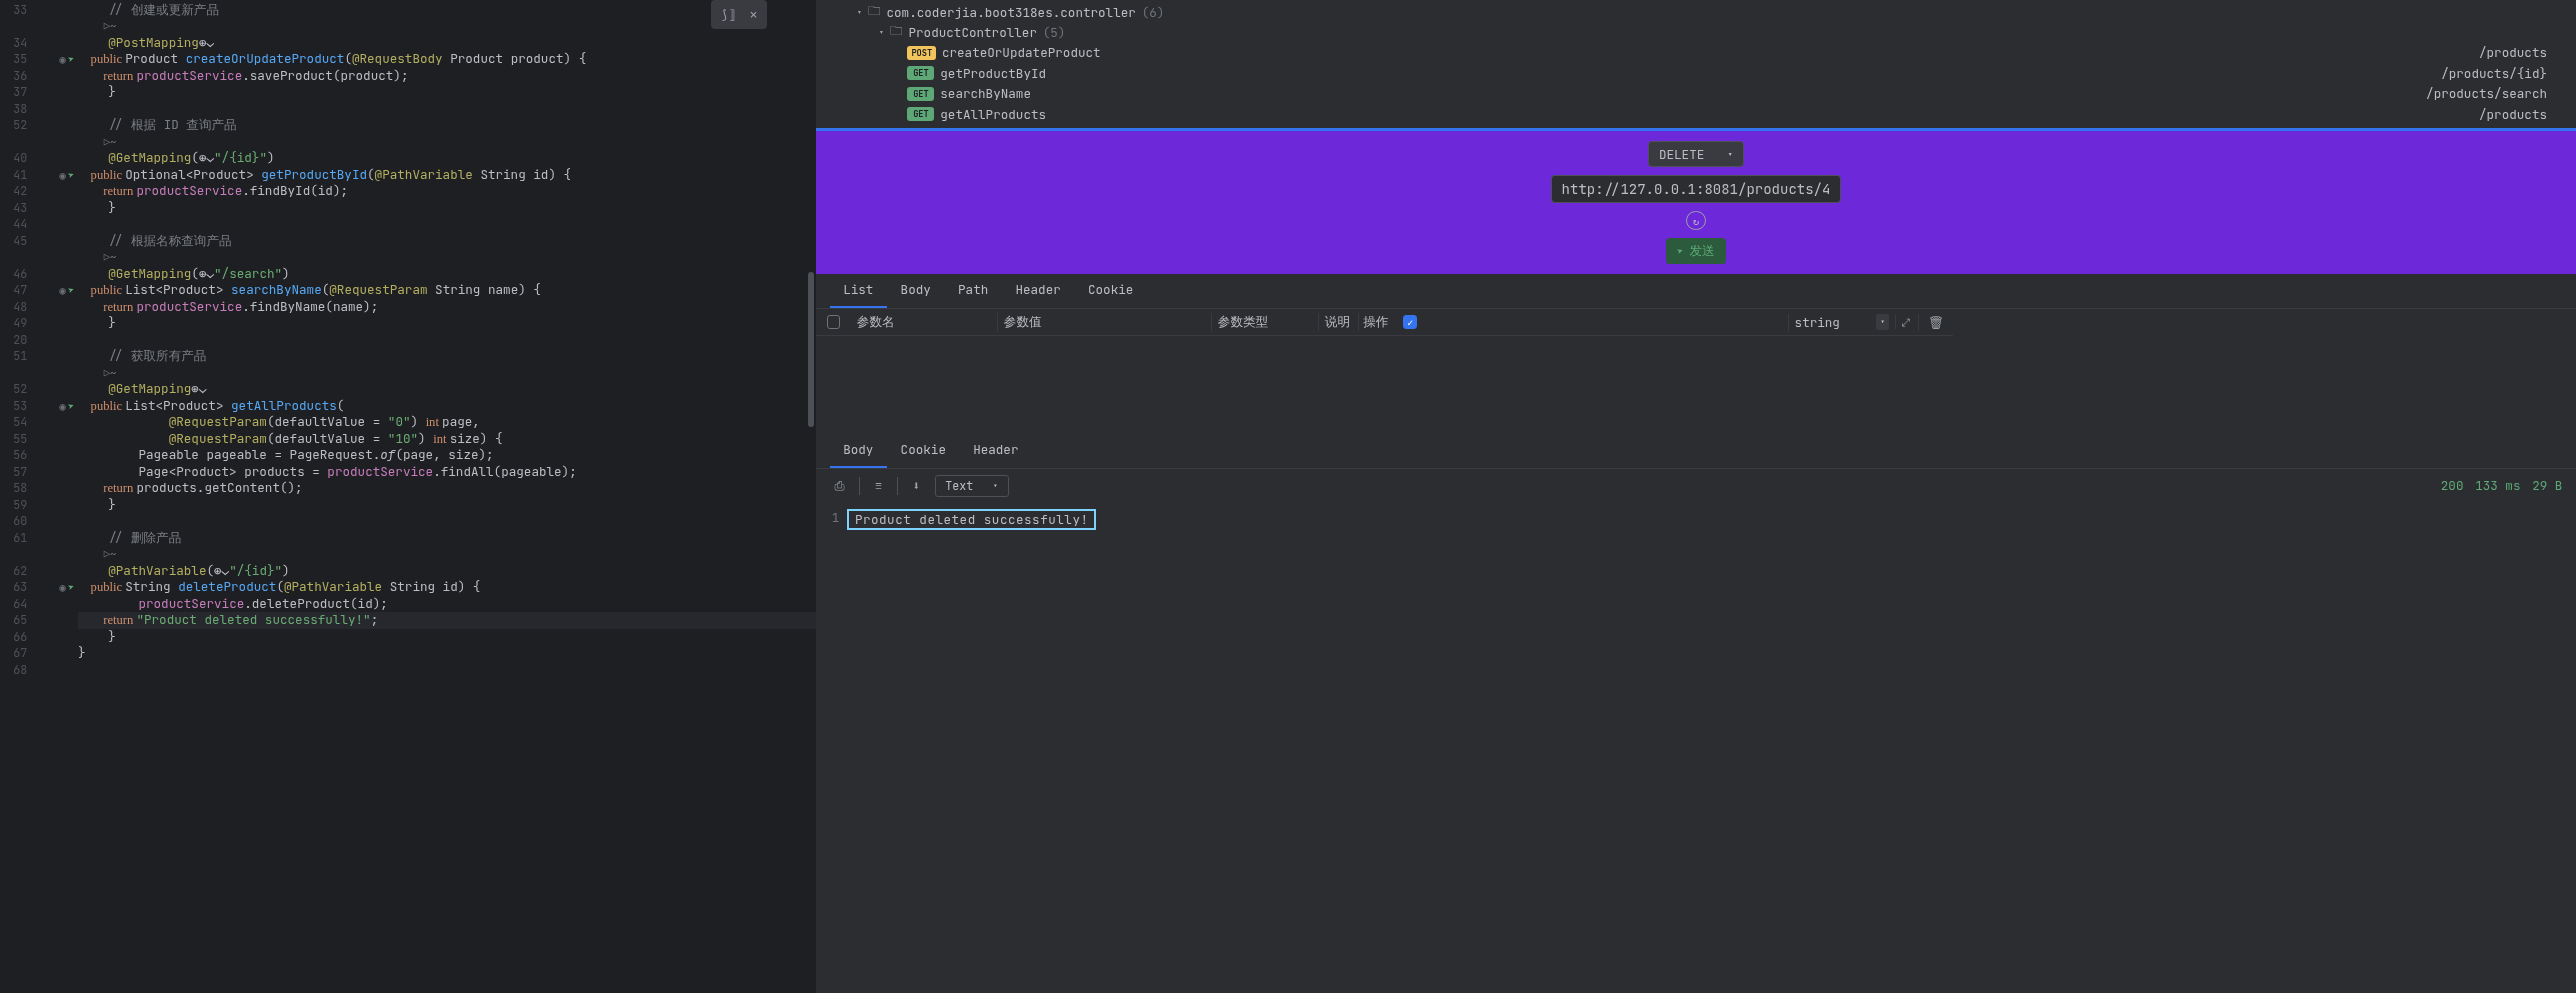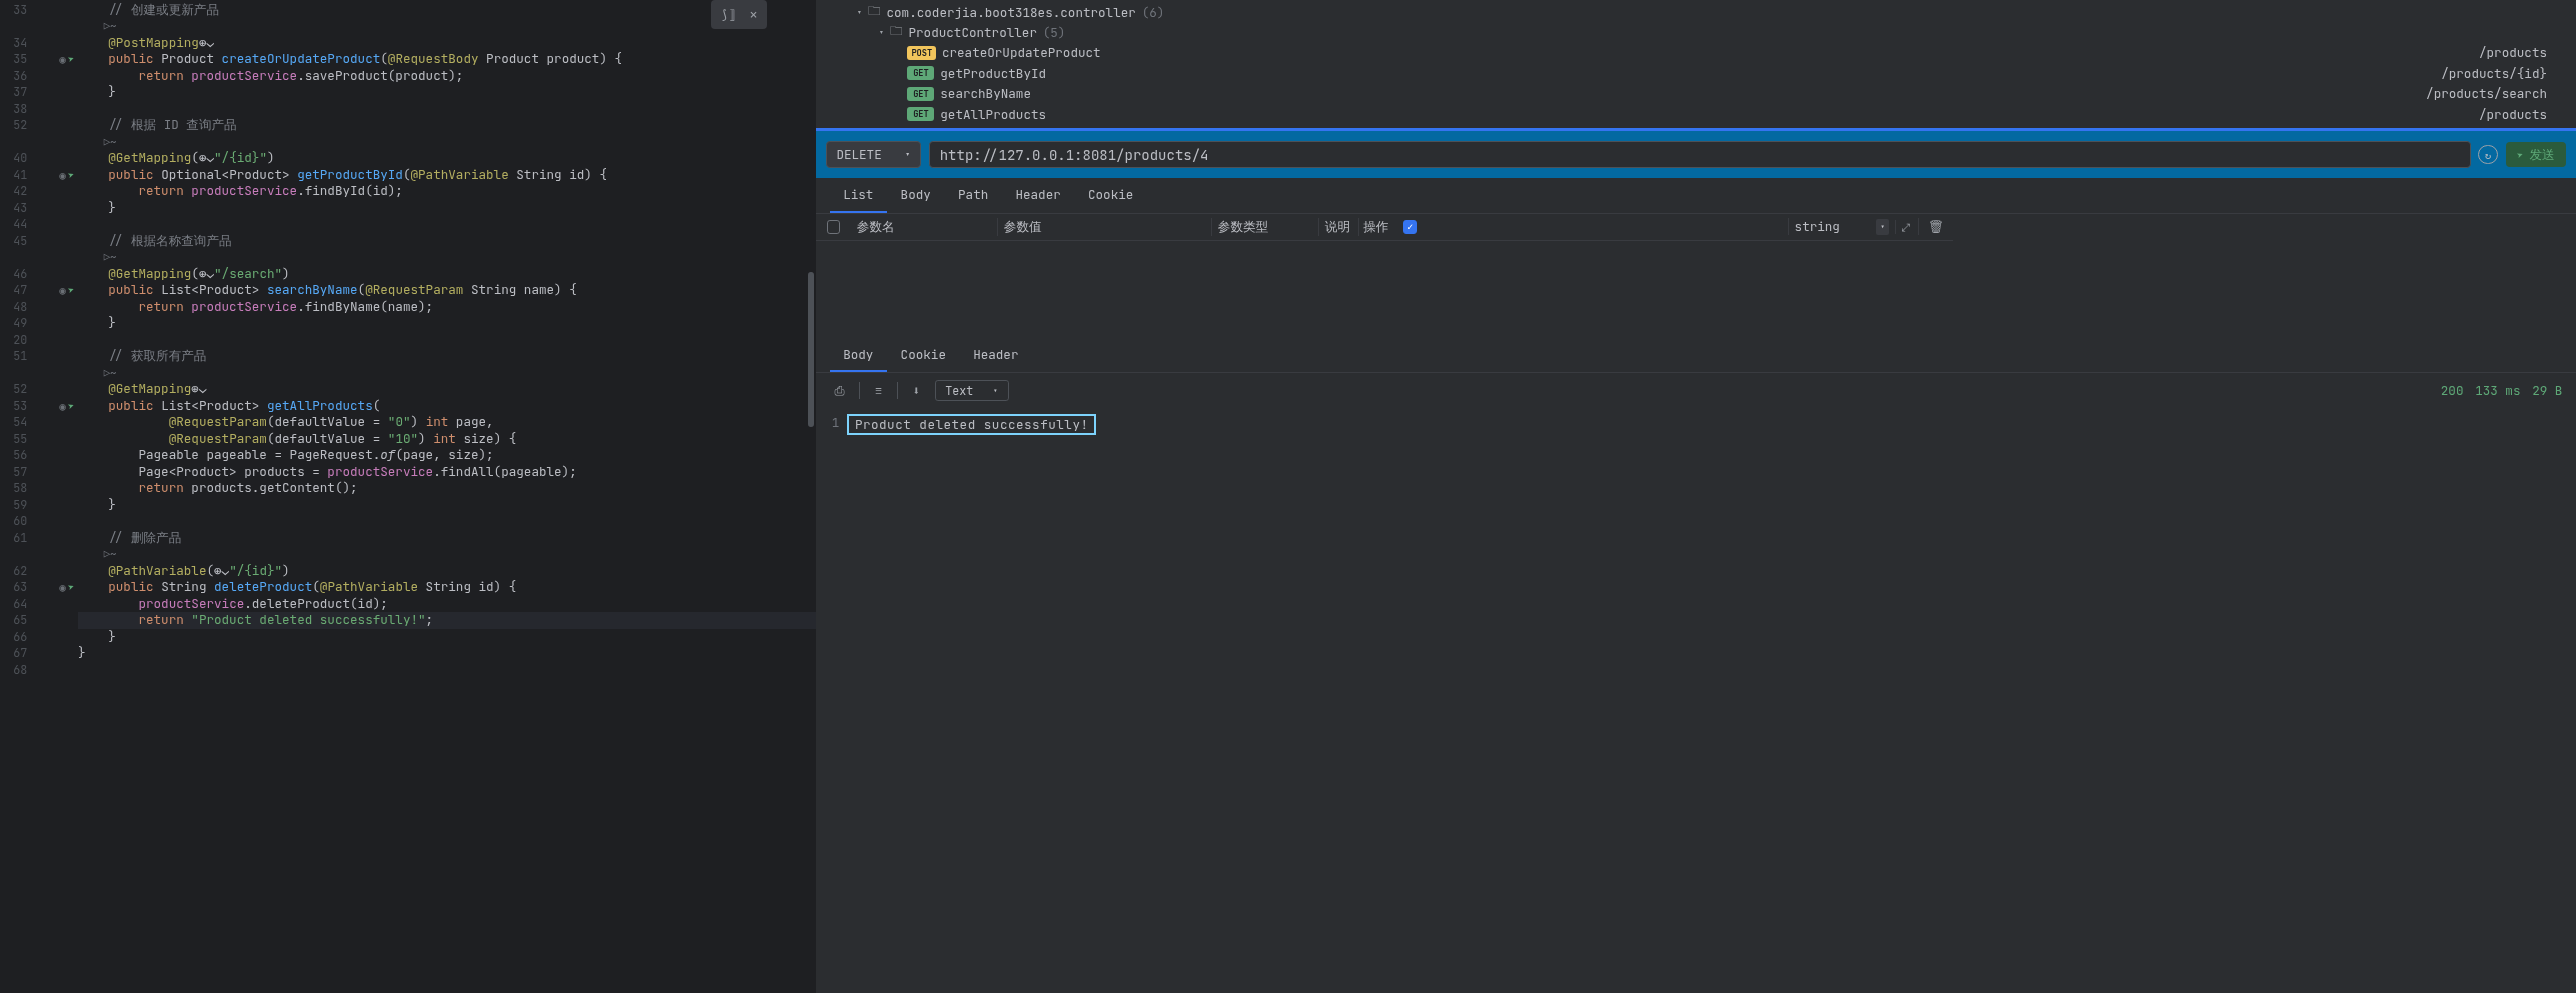--- a/index.html
+++ b/index.html
@@ -44,21 +44,21 @@
 .send-icon { color: #5ea877; font-size: 10.7px; transform: rotate(-20deg); display: inline-block; }
 .code-area { flex: 1; padding-top: 1.9px; position: relative; }
 .code-line {
   height: 16.5px;
   line-height: 16.5px;
   white-space: pre;
   font-size: 12.6px;
 }
 .code-line.hl { background: #26282e; }
 .cm { color: #7a7e85; }
-.kw { color: #cf8e6d; }
+.kw { color: #cf8e6d; font-family: Liberation Serif, serif; }
 .typ { color: #bcbec4; }
 .mth { color: #56a8f5; }
 .ann { color: #b3ae60; }
 .str { color: #6aab73; }
 .field { color: #c77dbb; }
 .inh { font-style: italic; color: #bcbec4; }
 .small-hint { color: #6f737a; font-size: 10.7px; }
 .floating-icon {
   position: absolute;
   top: 0;
@@ -104,21 +104,22 @@
 .badge-get { background: #5ea877; }
 .tree-label { color: #bcbec4; }
 .tree-count { color: #6f737a; }
 .tree-path { color: #bcbec4; margin-left: auto; margin-right: 29px; }
 .blue-underline { height: 2.9px; background: #3574f0; width: 100%; }
 .request-bar {
   display: flex;
   padding: 9.7px 9.7px;
   gap: 7.8px;
   align-items: center;
-  background: #0369a1;
+  background: #6d28d9;
+  flex-direction: column;
 }
 .method-select {
   background: #393b40;
   border: 1px solid #4d5157;
   border-radius: 3.9px;
   padding: 3.9px 9.7px;
   display: flex;
   align-items: center;
   gap: 23px;
   min-width: 95px;

